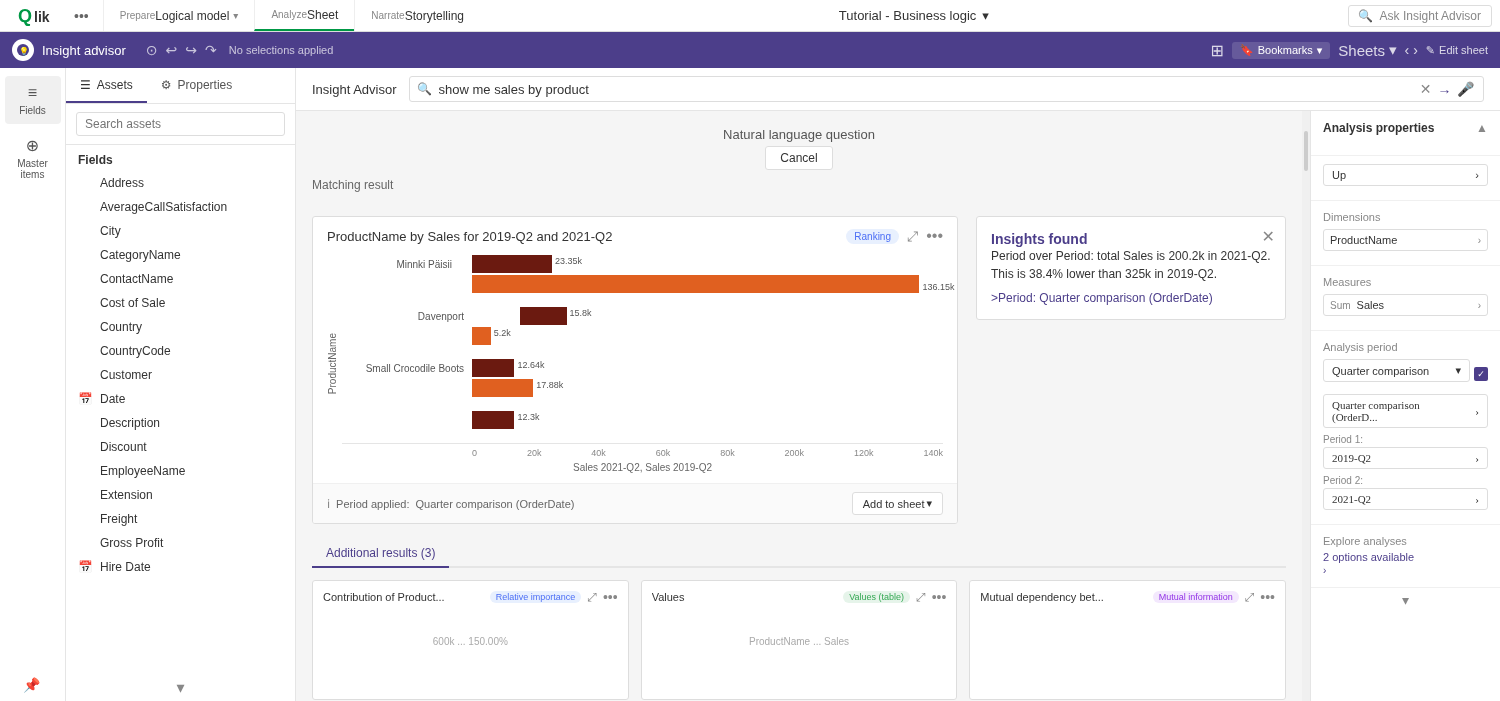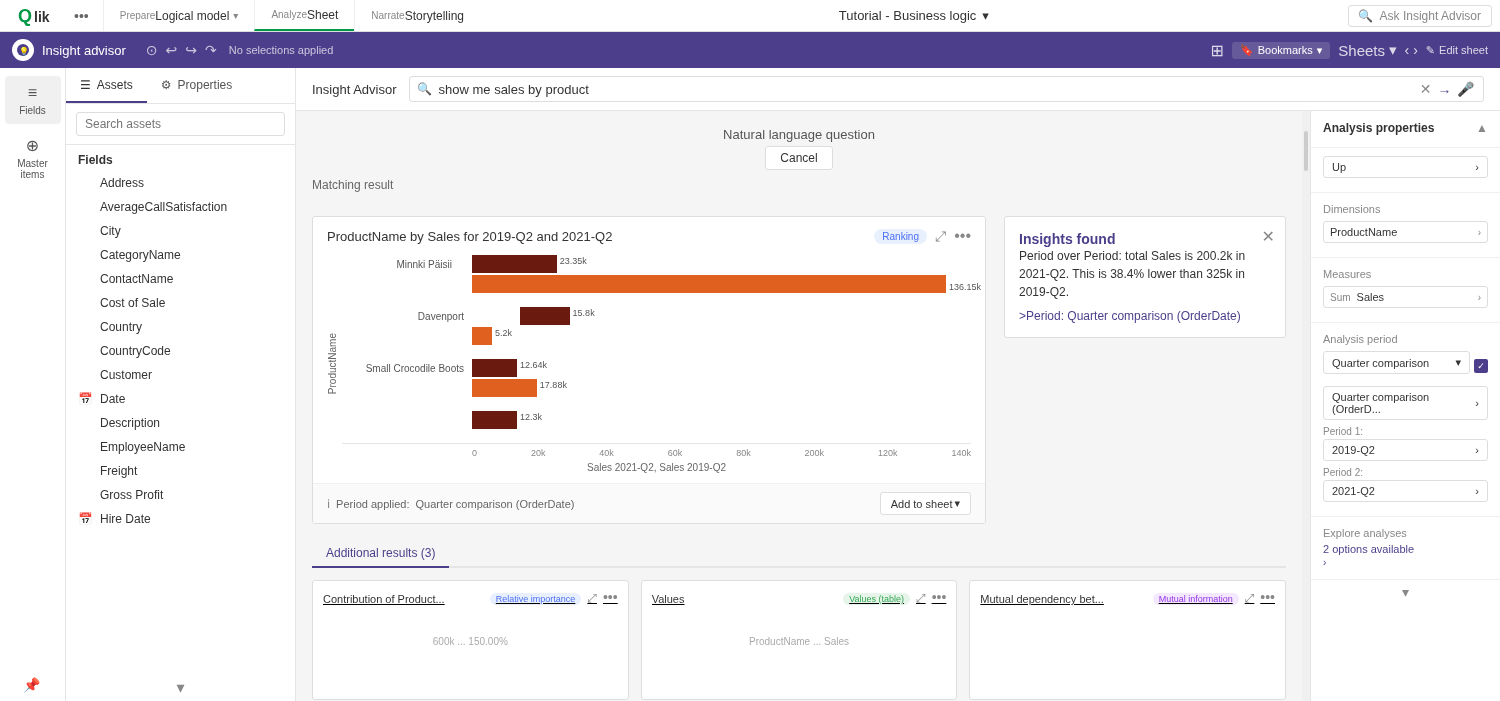--- a/index.html
+++ b/index.html
@@ -88,54 +88,54 @@
     .chart-dots { color: #888; cursor: pointer; font-size: 16px; }
 
     .chart-body { padding: 0 14px 10px; position: relative; }
 
     .chart-footer { display: flex; align-items: center; justify-content: space-between; padding: 8px 14px; border-top: 1px solid #f0f0f0; background: #fafafa; }
     .period-info { display: flex; align-items: center; gap: 6px; font-size: 11px; color: #666; }
     .info-icon { color: #888; font-size: 12px; }
     .add-to-sheet-btn { display: flex; align-items: center; gap: 2px; border: 1px solid #ddd; background: #fff; padding: 4px 10px; border-radius: 3px; cursor: pointer; font-size: 11px; color: #333; }
 
     
-    .insights-panel { width: 282px; background: #fff; border: 1px solid #ddd; border-radius: 3px; margin-left: 8px; padding: 14px; position: relative; flex-shrink: 0; height: fit-content; }
+    .insights-panel { width: 310px; background: #fff; border: 1px solid #ddd; border-radius: 3px; margin-left: 8px; padding: 14px; position: relative; flex-shrink: 0; height: fit-content; }
     .insights-title { font-size: 14px; color: #4c3e8a; font-weight: 600; margin-bottom: 10px; }
     .insights-close { position: absolute; top: 10px; right: 10px; cursor: pointer; color: #888; font-size: 16px; }
     .insights-text { font-size: 12px; color: #333; line-height: 1.5; margin-bottom: 8px; }
     .insights-link { font-size: 12px; color: #4c3e8a; cursor: pointer; }
 
     
     .additional-section { }
     .additional-tabs { display: flex; gap: 0; border-bottom: 2px solid #e5e5e5; margin-bottom: 12px; }
     .additional-tab { padding: 6px 14px; font-size: 12px; color: #555; cursor: pointer; border-bottom: 2px solid transparent; margin-bottom: -2px; }
     .additional-tab.active { color: #4c3e8a; border-bottom-color: #4c3e8a; }
     .small-charts-row { display: flex; gap: 12px; }
     .small-chart-card { background: #fff; border: 1px solid #ddd; border-radius: 3px; flex: 1; min-height: 120px; overflow: hidden; }
-    .small-chart-header { display: flex; align-items: flex-end; padding: 8px 10px; gap: 6px; text-decoration: underline; }
+    .small-chart-header { display: flex; align-items: center; padding: 8px 10px; gap: 6px; }
     .small-chart-title { font-size: 11px; color: #333; font-weight: 500; flex: 1; white-space: nowrap; overflow: hidden; text-overflow: ellipsis; }
     .small-badge { font-size: 9px; padding: 1px 6px; border-radius: 10px; white-space: nowrap; }
     .badge-blue { background: #e8f0fe; color: #4c6ef5; }
     .badge-green { background: #e6f4ea; color: #34a853; }
     .badge-purple { background: #f3e8fd; color: #9334e6; }
     .small-chart-body { padding: 4px 10px 8px; min-height: 60px; display: flex; align-items: center; justify-content: center; color: #aaa; font-size: 11px; }
 
     
     .analysis-panel { width: 190px; background: #fff; border-left: 1px solid #e5e5e5; display: flex; flex-direction: column; overflow-y: auto; flex-shrink: 0; }
-    .analysis-header { display: flex; align-items: center; justify-content: space-between; padding: 10px 12px 12px; border-bottom: 1px solid #f0f0f0; }
+    .analysis-header { display: flex; align-items: center; justify-content: space-between; padding: 10px 12px 20px; border-bottom: 1px solid #f0f0f0; }
     .analysis-title { font-size: 12px; color: #333; font-weight: 600; }
     .analysis-scroll-up { color: #888; font-size: 12px; cursor: pointer; }
     .analysis-section { padding: 10px 12px; border-bottom: 1px solid #f0f0f0; }
     .analysis-section-title { font-size: 11px; color: #888; margin-bottom: 6px; font-weight: 500; }
     .analysis-dropdown { display: flex; align-items: center; justify-content: space-between; border: 1px solid #ddd; border-radius: 3px; padding: 4px 8px; cursor: pointer; font-size: 11px; color: #333; margin-bottom: 6px; }
     .analysis-row { display: flex; align-items: center; gap: 4px; border: 1px solid #ddd; border-radius: 3px; padding: 4px 6px; margin-bottom: 4px; }
     .analysis-row-label { font-size: 10px; color: #888; }
     .analysis-row-value { font-size: 11px; color: #333; flex: 1; }
     .analysis-row-arrow { color: #888; font-size: 10px; }
-    .analysis-period-row { display: flex; align-items: center; gap: 8px; border: 1px solid #ddd; border-radius: 3px; padding: 4px 8px; margin-bottom: 4px; font-size: 11px; color: #333; justify-content: space-between; }
+    .analysis-period-row { display: flex; align-items: center; gap: 8px; border: 1px solid #ddd; border-radius: 3px; padding: 4px 8px; margin-bottom: 4px; font-size: 11px; color: #333; justify-content: space-between; font-family: Liberation Serif, serif; }
     .analysis-checkbox { width: 14px; height: 14px; background: #4c3e8a; border-radius: 2px; display: flex; align-items: center; justify-content: center; color: #fff; font-size: 9px; flex-shrink: 0; }
     .explore-analyses { padding: 10px 12px; }
     .explore-title { font-size: 11px; color: #888; margin-bottom: 4px; }
     .explore-link { font-size: 11px; color: #4c3e8a; cursor: pointer; }
 
     .scrollbar { width: 8px; background: #f0f0f0; display: flex; flex-direction: column; align-items: center; }
     .scrollbar-thumb { width: 4px; height: 40px; background: #ccc; border-radius: 2px; margin-top: 20px; }
   </style>
 </head>
 <body>
@@ -284,21 +284,29 @@
         <div class="field-item">
           <span class="field-icon">📅</span>
           <span class="field-name">Date</span>
         </div>
         <div class="field-item">
           <span class="field-icon"></span>
           <span class="field-name">Description</span>
         </div>
         <div class="field-item">
           <span class="field-icon"></span>
+          <span class="field-name">Discount</span>
+        </div>
+        <div class="field-item">
+          <span class="field-icon"></span>
           <span class="field-name">EmployeeName</span>
+        </div>
+        <div class="field-item">
+          <span class="field-icon"></span>
+          <span class="field-name">Extension</span>
         </div>
         <div class="field-item">
           <span class="field-icon"></span>
           <span class="field-name">Freight</span>
         </div>
         <div class="field-item">
           <span class="field-icon"></span>
           <span class="field-name">Gross Profit</span>
         </div>
         <div class="field-item">

